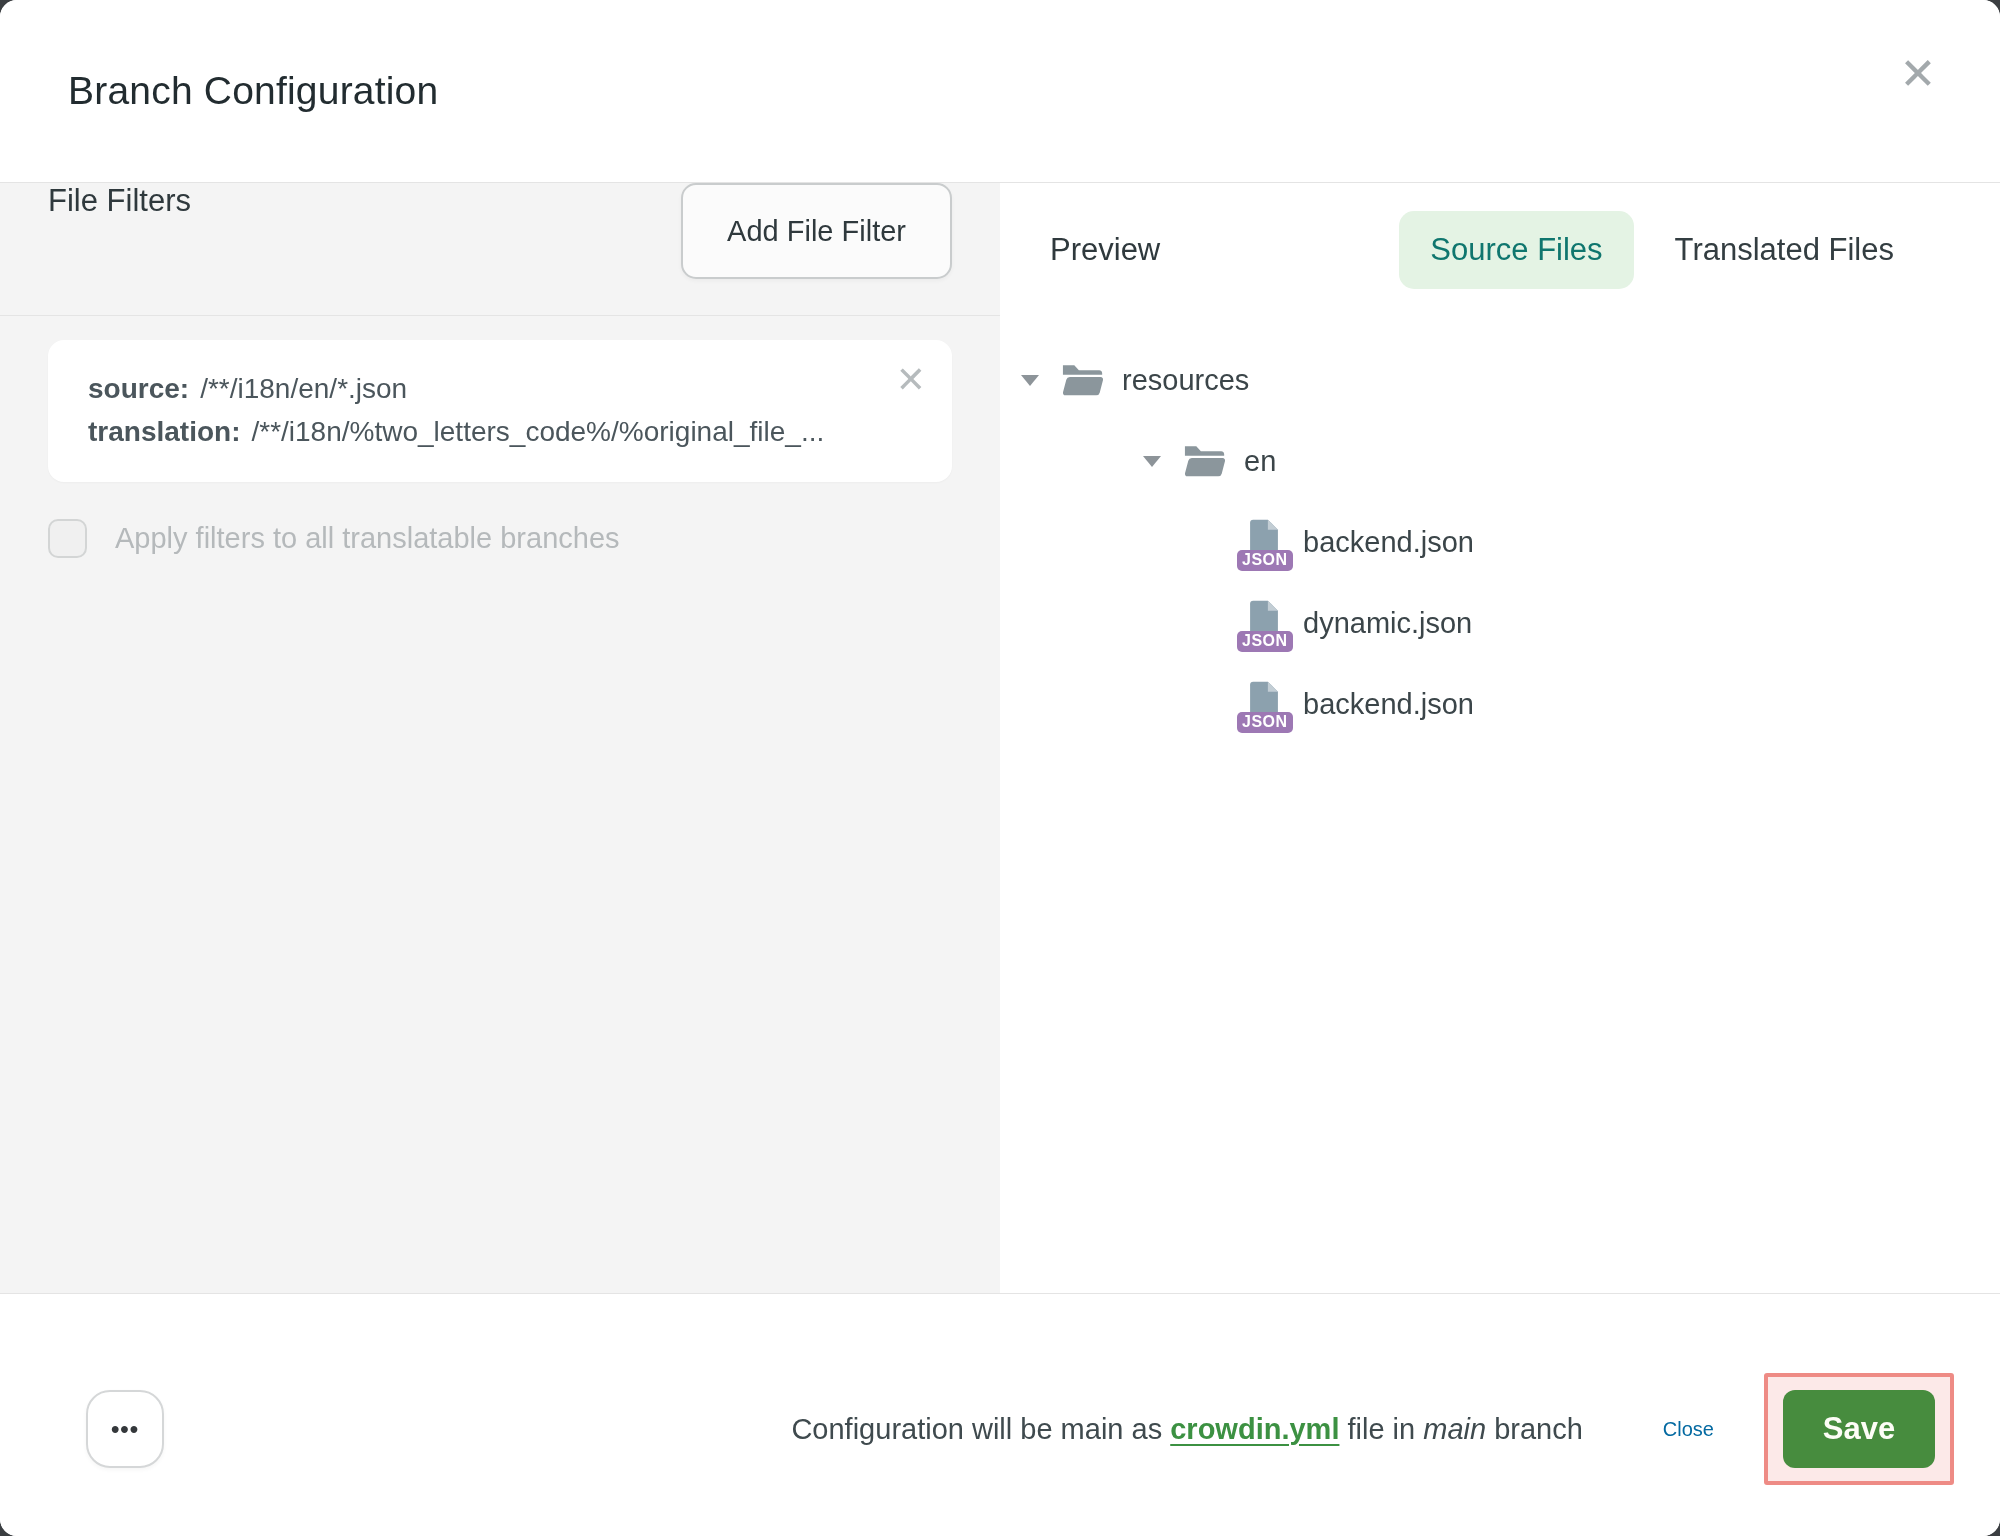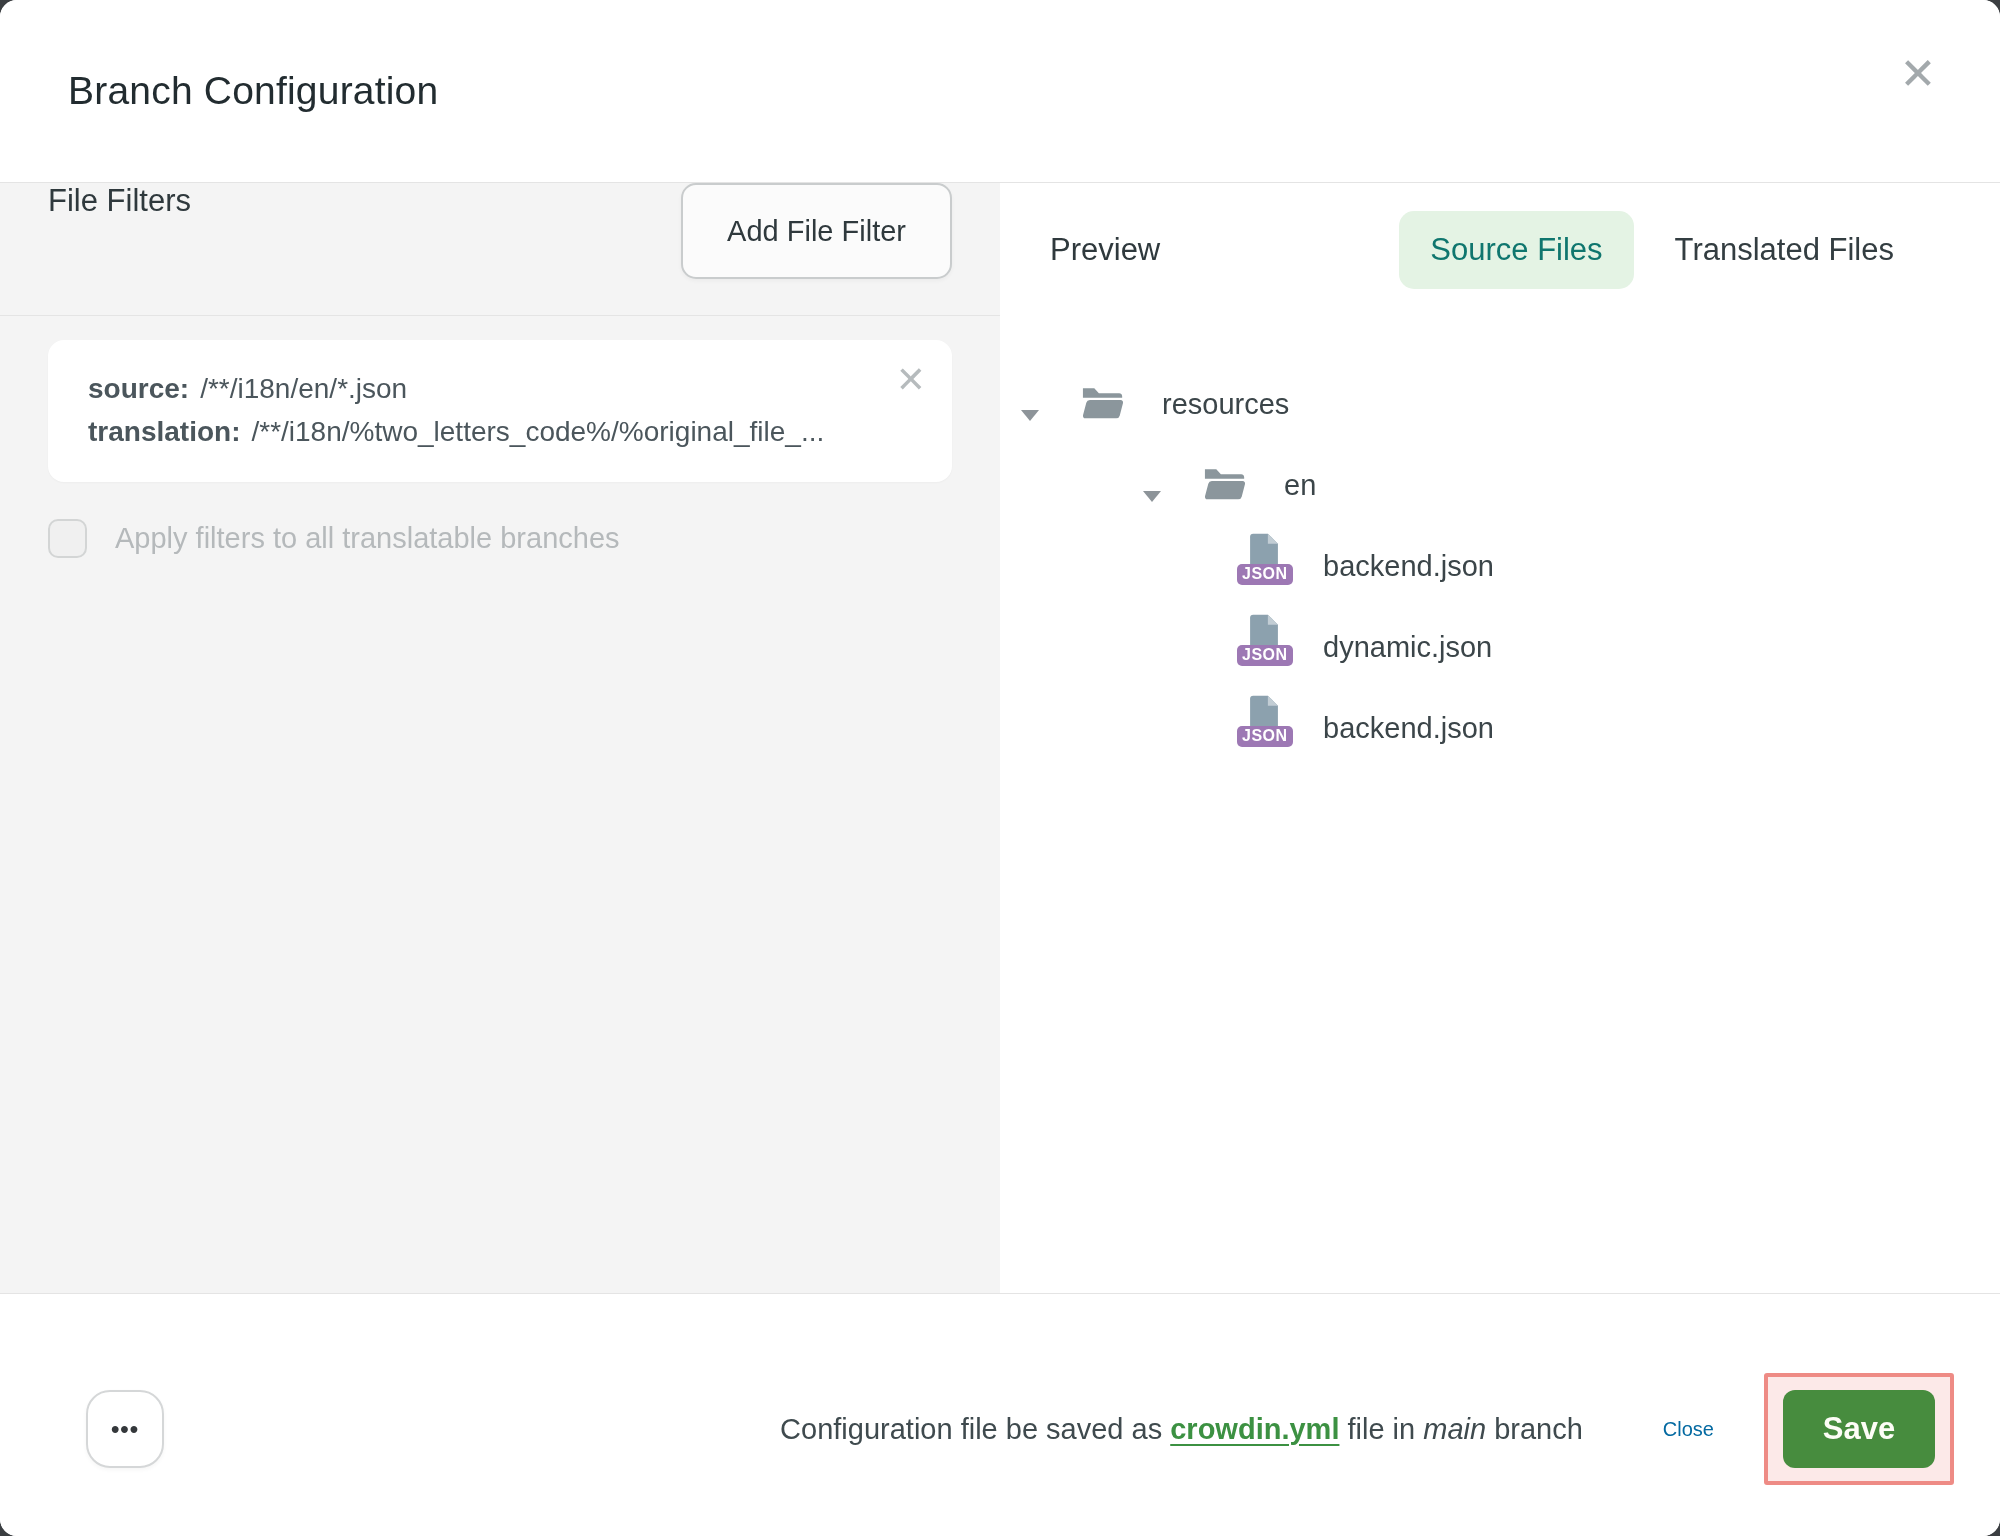--- a/index.html
+++ b/index.html
@@ -98,21 +98,21 @@
   .tab {
     font-size:31px; color:#333d41;
     padding:21px 31px;
     border-radius:15px;
     cursor:pointer;
     white-space:nowrap;
   }
   .tab.active { background:#e4f3e4; color:#0f766e; margin-right:10px; }
   
   .tree { margin-top:24px; }
-  .tree-row { height:81px; display:flex; align-items:flex-end; cursor:pointer;gap:20px; }
+  .tree-row { height:81px; display:flex; align-items:center; cursor:pointer; }
   .lv0 { padding-left:21px; } .lv1 { padding-left:82px; }
   .lv2 { padding-left:143px; } .lvfile { padding-left:243px; }
   .caret {
     width:0; height:0;
     border-left:9px solid transparent;
     border-right:9px solid transparent;
     border-top:11px solid #8d9499;
     margin-right:21px;
     flex:0 0 auto;
   }
@@ -277,21 +277,21 @@
           <span class="tree-label">backend.json</span>
         </div>
 
       </div>
     </div>
   </div>
 
   <div class="footer">
     <button class="more-btn">•••</button>
     <div class="note">
-      <span>Configuration file be saved as </span><span class="yml">crowdin.yml</span><span> file in </span><em>main</em><span> branch</span>
+      <span>Configuration will be main as </span><span class="yml">crowdin.yml</span><span> file in </span><em>main</em><span> branch</span>
     </div>
     <button class="close-btn">Close</button>
     <div class="save-highlight">
       <button class="save-btn">Save</button>
     </div>
   </div>
 
 </div>
 
 </body></html>

